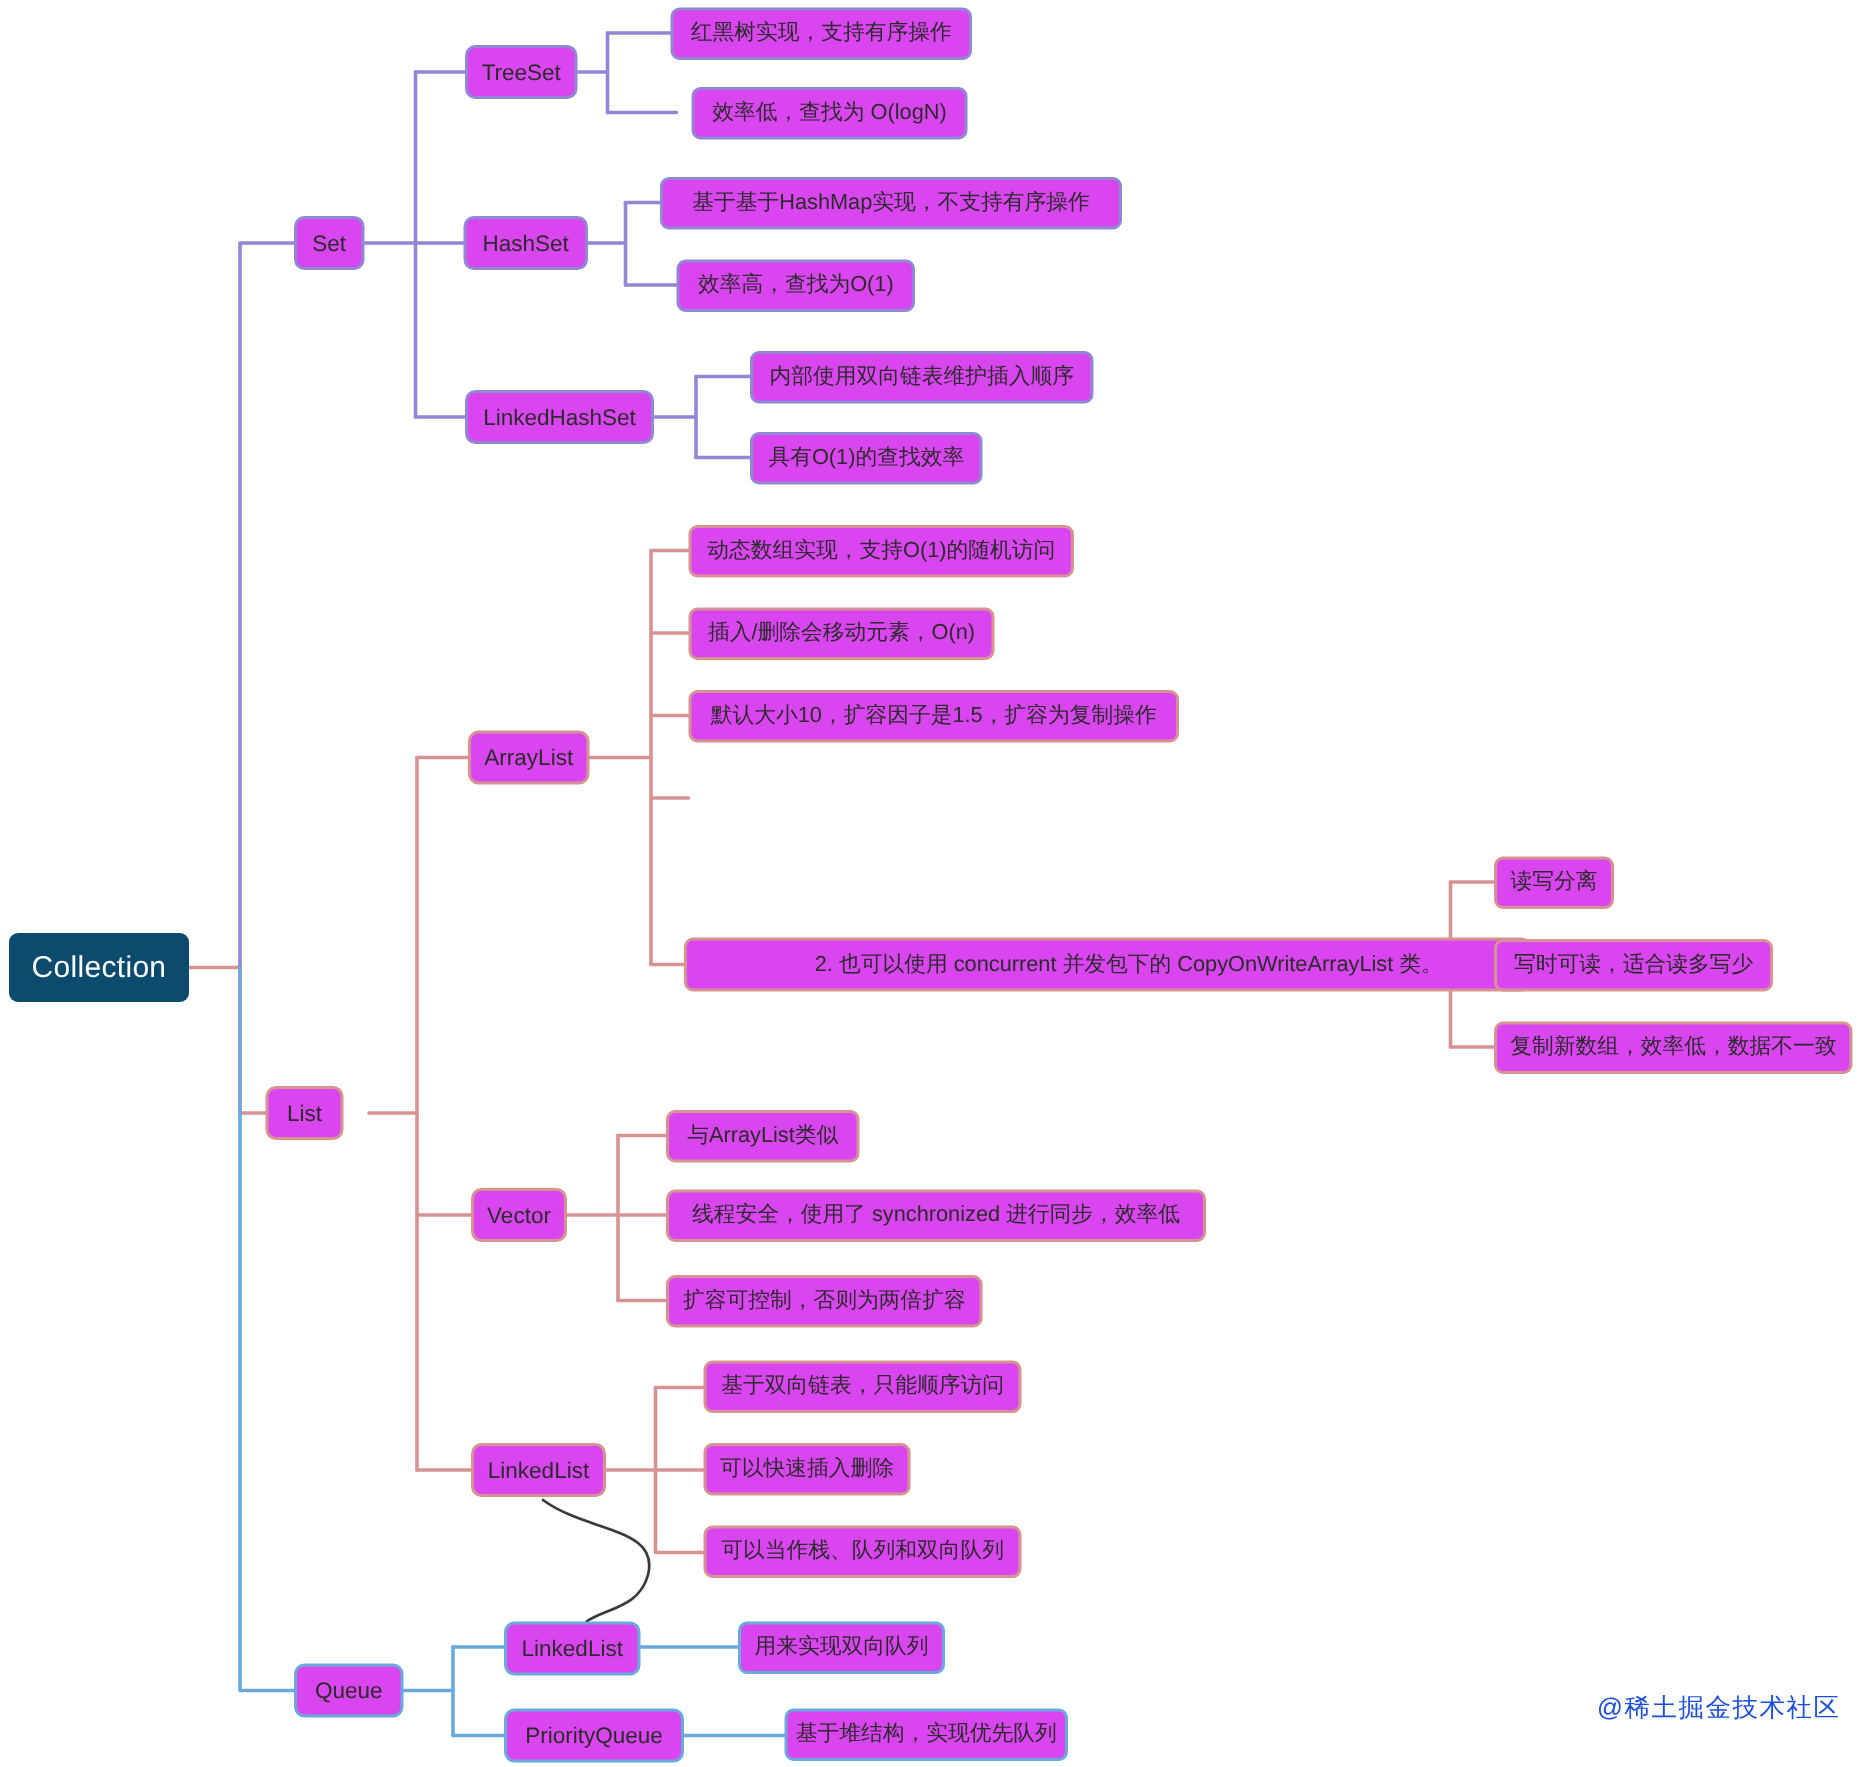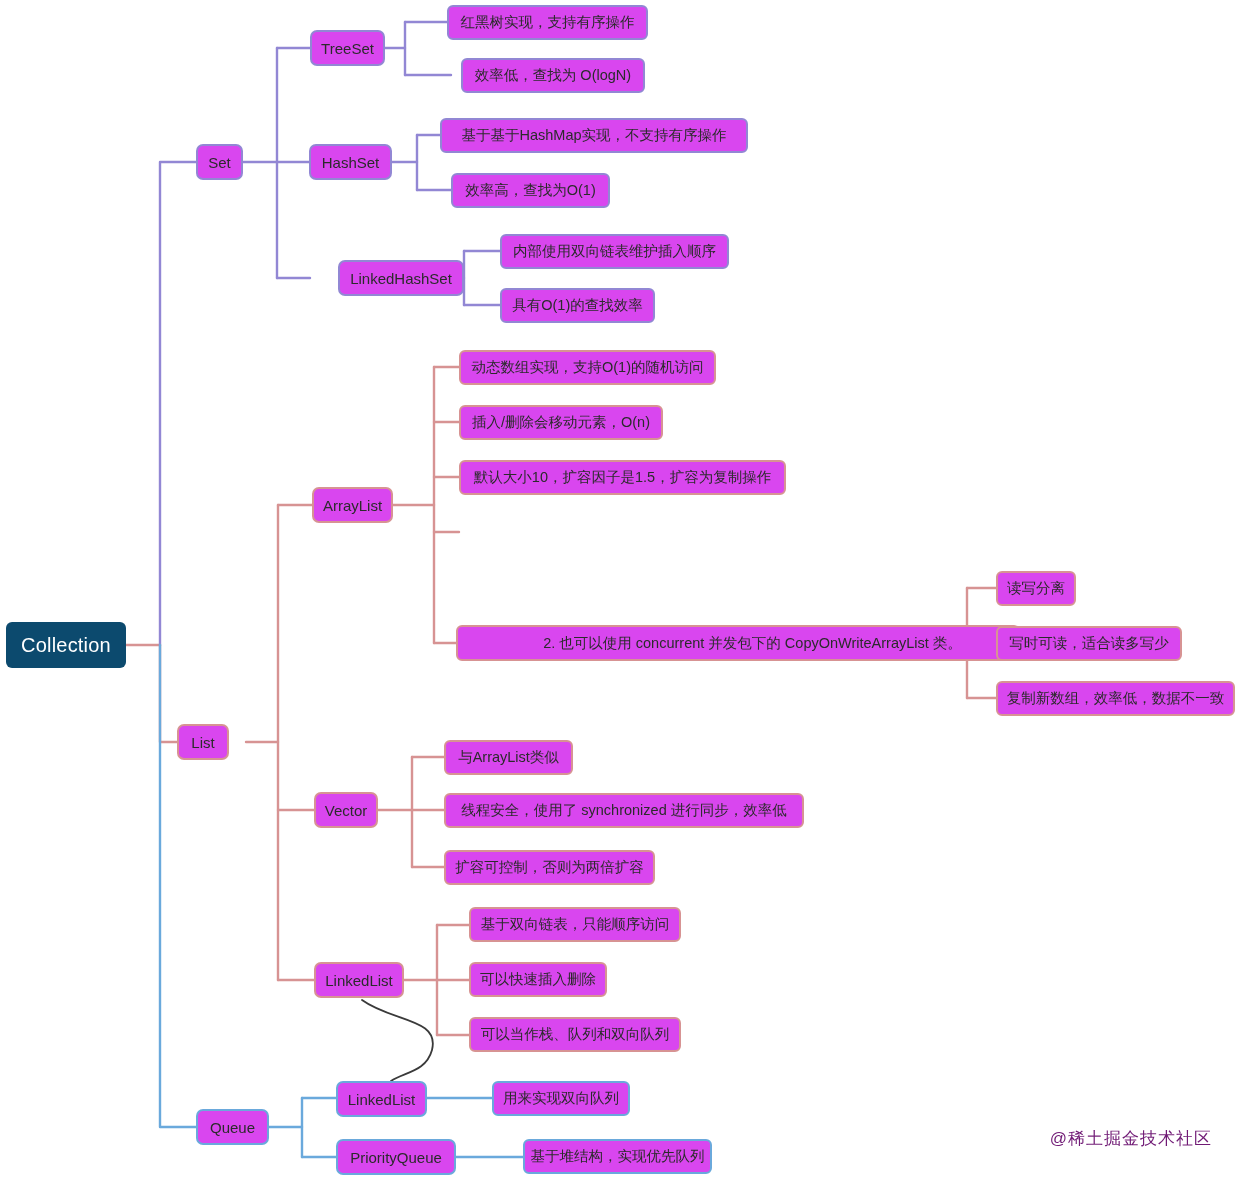--- a/index.html
+++ b/index.html
@@ -42,22 +42,22 @@
     background:#0c4a6e;
     border:none;border-radius:6px;
     display:flex;align-items:center;justify-content:center;
     color:#ffffff;
     font-size:20px;
     letter-spacing:.2px;
   }
 
   .watermark{
     position:absolute;
-    right:28px;bottom:28px;
-    color:#701a75;
+    right:13px;bottom:28px;
+    color:#1d4ed8;
     font-size:17px;
     letter-spacing:1px;
     white-space:nowrap;
     user-select:none;
   }
 </style>
 </head>
 <body>
 
 <div id="canvas">
@@ -162,21 +162,21 @@
   <div class="node n-purple" style="left:309px;top:144px;width:83px;height:36px;">
     <span>HashSet</span>
   </div>
   <div class="node n-purple leaf" style="left:440px;top:118px;width:308px;height:35px;">
     <span>基于基于HashMap实现，不支持有序操作</span>
   </div>
   <div class="node n-purple leaf" style="left:451px;top:173px;width:159px;height:35px;">
     <span>效率高，查找为O(1)</span>
   </div>
 
-  <div class="node n-purple" style="left:310px;top:260px;width:126px;height:36px;margin-left:28px;">
+  <div class="node n-purple" style="left:310px;top:260px;width:126px;height:36px;">
     <span>LinkedHashSet</span>
   </div>
   <div class="node n-purple leaf" style="left:500px;top:234px;width:229px;height:35px;">
     <span>内部使用双向链表维护插入顺序</span>
   </div>
   <div class="node n-purple leaf" style="left:500px;top:288px;width:155px;height:35px;">
     <span>具有O(1)的查找效率</span>
   </div>
 
   <div class="node n-rose" style="left:177px;top:724px;width:52px;height:36px;">

